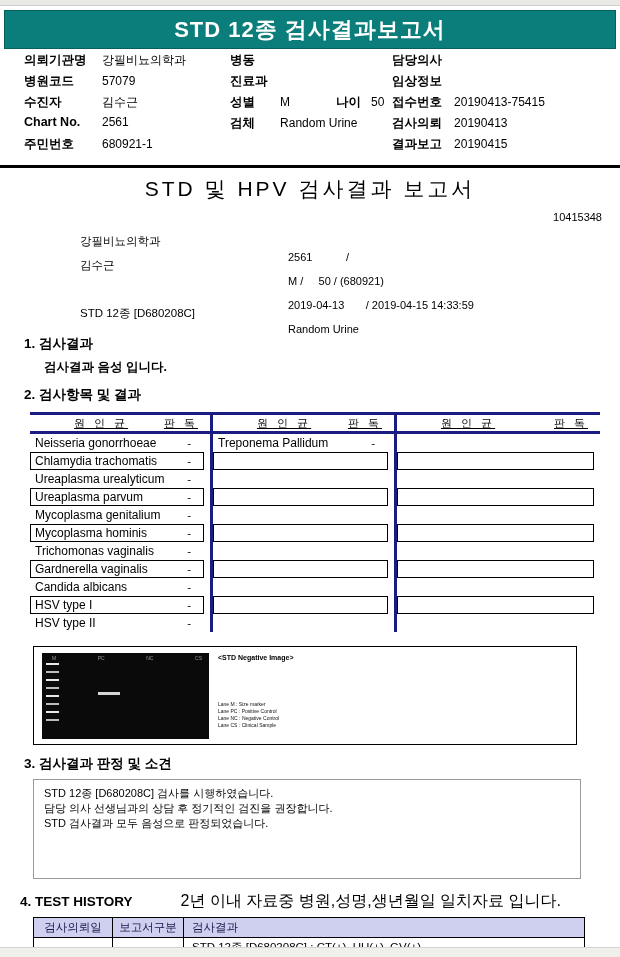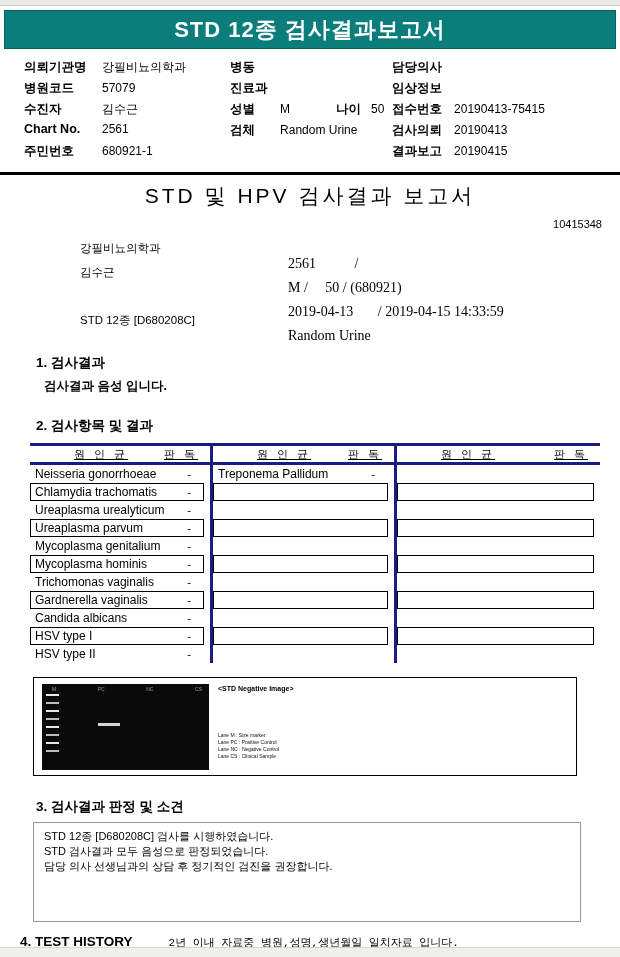--- a/index.html
+++ b/index.html
@@ -12,21 +12,21 @@
   .bottom-strip { position:absolute; left:0; bottom:0; width:620px; height:10px; background:#efefec; border-top:1px solid #d5d5d2; }
 
   
   .banner {
     margin:4px 4px 0 4px; height:39px; background:#0b7e7b; border:1px solid #07605e;
     display:flex; align-items:center; justify-content:center;
   }
   .banner span { color:#fff; font-size:22px; font-weight:bold; letter-spacing:1px; }
 
   
-  .info-grid { display:flex; padding:10px 0 0 24px;justify-content:flex-end; }
+  .info-grid { display:flex; padding:3px 0 0 24px;justify-content:flex-end; }
   .info-col { display:flex; flex-direction:column; }
   .info-col:nth-child(1) { width:208px; }
   .info-col:nth-child(2) { width:162px; }
   .info-col:nth-child(3) { width:230px; }
   .info-row { display:flex; align-items:baseline; height:21px; }
   .info-label { font-weight:bold; font-size:12.5px; flex-shrink:0; }
   .info-col:nth-child(1) .info-label:first-child { width:78px; }
   .info-col:nth-child(2) .info-label:first-child { width:50px; }
   .info-col:nth-child(3) .info-label:first-child { width:62px; }
   .info-row .info-label:nth-child(3) { margin-left:16px; margin-right:10px; }
@@ -36,24 +36,24 @@
   .black-rule { margin-top:8px; height:3px; background:#000; }
 
   
   .report-title { text-align:center; font-size:21px; letter-spacing:3px; margin-top:7px; }
   .report-no { text-align:right; font-size:11px; padding-right:18px; margin-top:8px; }
 
   
   .patient-block { margin-top:6px; }
   .patient-row { display:flex; height:24px; align-items:center; }
   .p-left { width:288px; padding-left:80px; font-size:11.5px; white-space:pre; }
-  .p-right { font-family:Liberation Serif, serif; font-size:14px; white-space:pre;margin-top:31px; }
-
-  
-  .sec-title { font-weight:bold; font-size:13.5px; padding-left:36px; margin-top:22px; }
+  .p-right { font-family:Liberation Sans, sans-serif; font-size:11px; white-space:pre;margin-top:31px; }
+
+  
+  .sec-title { font-weight:bold; font-size:13.5px; padding-left:24px; margin-top:10px; }
   .sec1-body { font-weight:bold; font-size:12.5px; padding-left:44px; margin-top:6px; }
 
   
   .std-table { display:flex; margin:8px 20px 0 30px; border-top:3px solid #1b1b84; }
   .std-col { display:flex; flex-direction:column; }
   .std-col1 { width:183px; border-right:3px solid #1b1b84; }
   .std-col2 { width:184px; border-right:3px solid #1b1b84; }
   .std-col3 { flex:1; }
   .std-head {
     height:19px; display:flex; justify-content:space-between; align-items:center;
@@ -81,21 +81,21 @@
   
   .opinion-box {
     margin:6px 0 0 33px; width:548px; height:100px; border:1px solid #9a9a9a;
     padding:6px 10px;
   }
   .opinion-box div { font-size:11px; line-height:15px; }
 
   
   .sec4-row { display:flex; align-items:baseline; padding-left:20px; margin-top:12px; }
   .sec4-title { font-weight:bold; font-size:13.5px; }
-  .sec4-note { font-size:11px; margin-left:36px;font-family:Liberation Mono, monospace; }
+  .sec4-note { font-size:16px; margin-left:48px; }
   table.history { border-collapse:collapse; margin:5px 0 0 33px; width:552px; }
   table.history th {
     background:#cfcfef; border:1px solid #000; font-weight:normal; font-size:11.5px;
     height:20px; color:#15154a;
   }
   table.history th:nth-child(1) { width:79px; }
   table.history th:nth-child(2) { width:71px; }
   table.history th:nth-child(3) { text-align:left; padding-left:8px; }
   table.history td { border:1px solid #000; font-size:11.5px; height:38px; }
   td.h-date { text-align:center; width:79px; }
@@ -384,22 +384,22 @@
       <div>Lane M  : Size marker</div>
       <div>Lane PC : Positive Control</div>
       <div>Lane NC : Negative Control</div>
       <div>Lane CS : Clinical Sample</div>
     </div>
 </div>
 
 <div class="sec-title">3. 검사결과 판정 및 소견</div>
 <div class="opinion-box" id="opinion-box">
     <div>STD 12종 [D680208C] 검사를 시행하였습니다.</div>
+    <div>담당 의사 선생님과의 상담 후 정기적인 검진을 권장합니다.</div>
     <div>STD 검사결과 모두 음성으로 판정되었습니다.</div>
-    <div>담당 의사 선생님과의 상담 후 정기적인 검진을 권장합니다.</div>
   </div>
 
 <div class="sec4-row">
   <span class="sec4-title">4. TEST HISTORY</span>
   <span class="sec4-note">2년 이내 자료중 병원,성명,생년월일 일치자료 입니다.</span>
 </div>
 
 <table class="history">
   <thead>
       <tr id="history-head">

